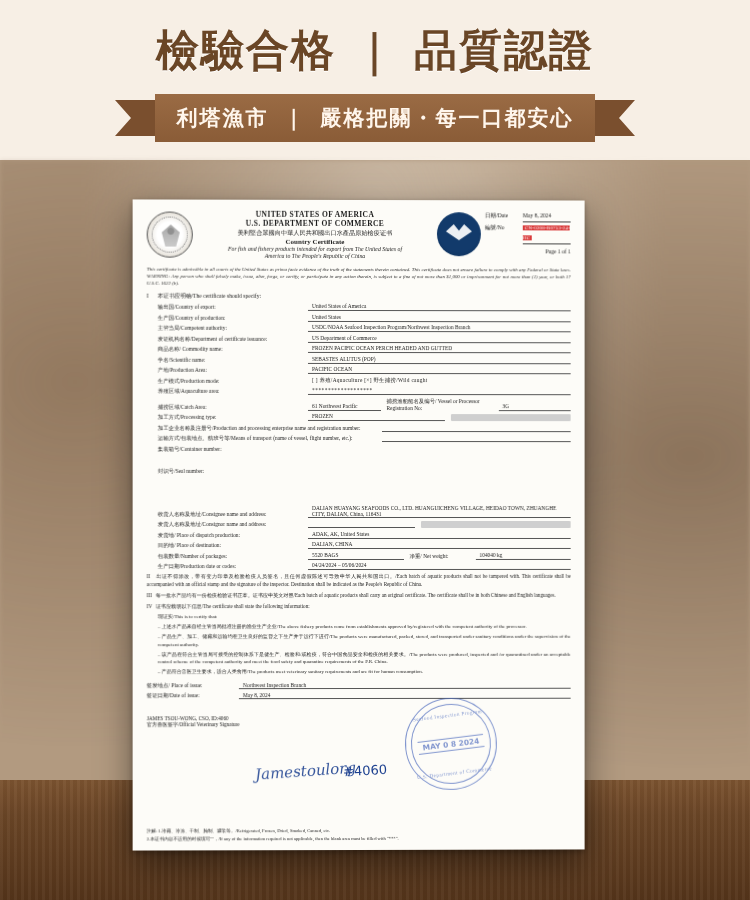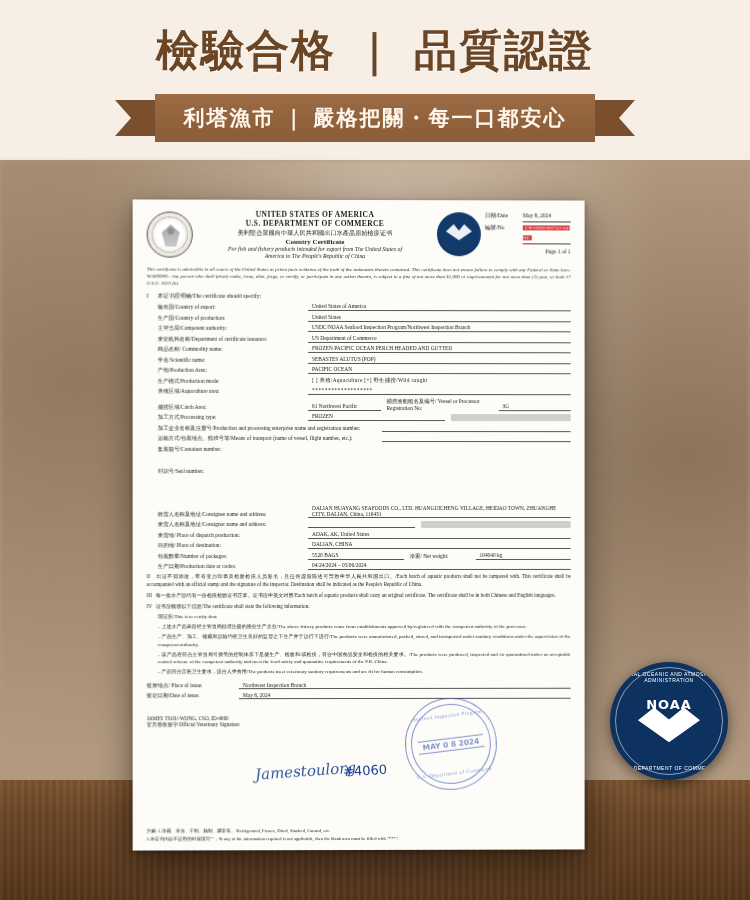--- a/index.html
+++ b/index.html
@@ -25,21 +25,21 @@
   }
   .ribbon-wrap {
     position:relative; margin:14px auto 0; width:520px; height:48px;
   }
   .ribbon {
     position:absolute; left:40px; top:0; width:440px; height:48px;
     background:linear-gradient(180deg,#9a6b44 0%, #8a5c37 100%);
     display:flex; align-items:center; justify-content:center;
   }
   .ribbon-text {
-    color:#fff6ec; font-family:Liberation Sans, sans-serif;
+    color:#fff6ec; font-family:Liberation Mono, monospace;
     font-size:21px; font-weight:bold; letter-spacing:2px;
   }
   .ribbon-tail {
     position:absolute; top:6px; width:52px; height:36px;
     background:#7a4f2e;
   }
   .ribbon-tail.left { left:0; clip-path:polygon(0 0,100% 0,100% 100%,0 100%,16px 50%); }
   .ribbon-tail.right { right:0; clip-path:polygon(0 0,100% 0,calc(100% - 16px) 50%,100% 100%,0 100%); }
 
   
@@ -231,27 +231,20 @@
       <div class="ribbon">
         <span class="ribbon-text">利塔漁市 ｜ 嚴格把關・每一口都安心</span>
       </div>
     </div>
   </div>
 
   <div class="photo">
     <div class="photo-blur"></div>
     <div class="table-surface"></div>
 
-    <div class="noaa-big">
-      <div class="ring"></div>
-      <div class="arc-t">NATIONAL OCEANIC AND ATMOSPHERIC ADMINISTRATION</div>
-      <div class="word">NOAA</div>
-      <div class="bird"></div>
-      <div class="arc-b">U.S. DEPARTMENT OF COMMERCE</div>
-    </div>
   </div>
 
   <div class="cert">
     <div class="cert-inner">
 
       <div class="cert-top">
         <div class="seal-left"></div>
         <div class="cert-title">
           <div class="l1">UNITED STATES OF AMERICA</div>
           <div class="l2">U.S. DEPARTMENT OF COMMERCE</div>

